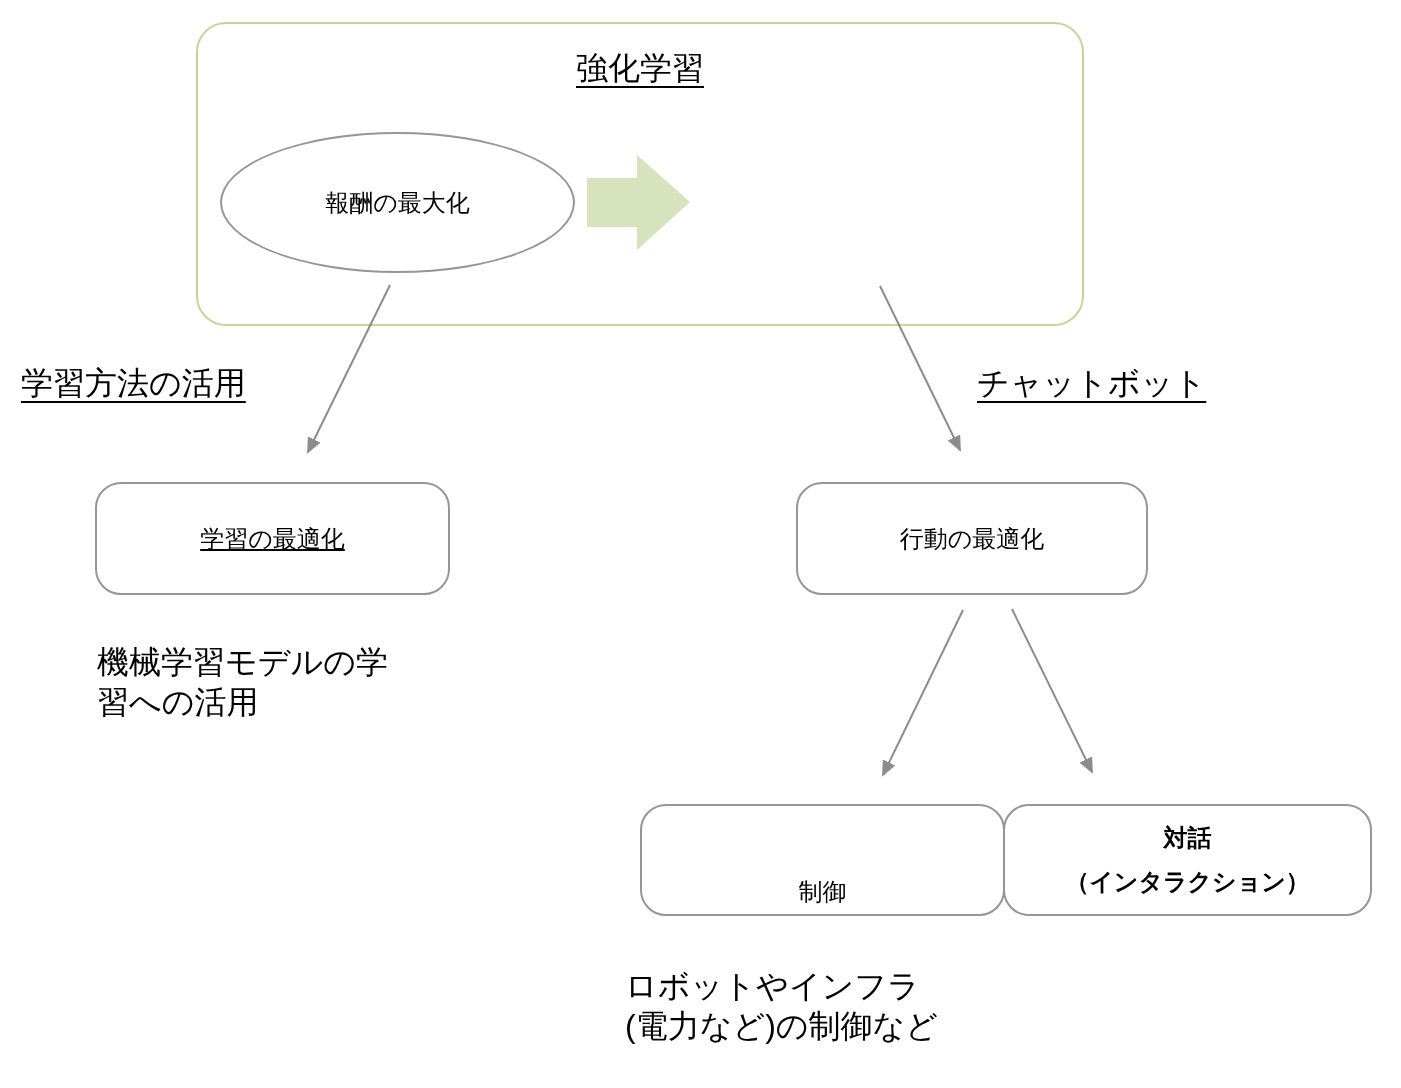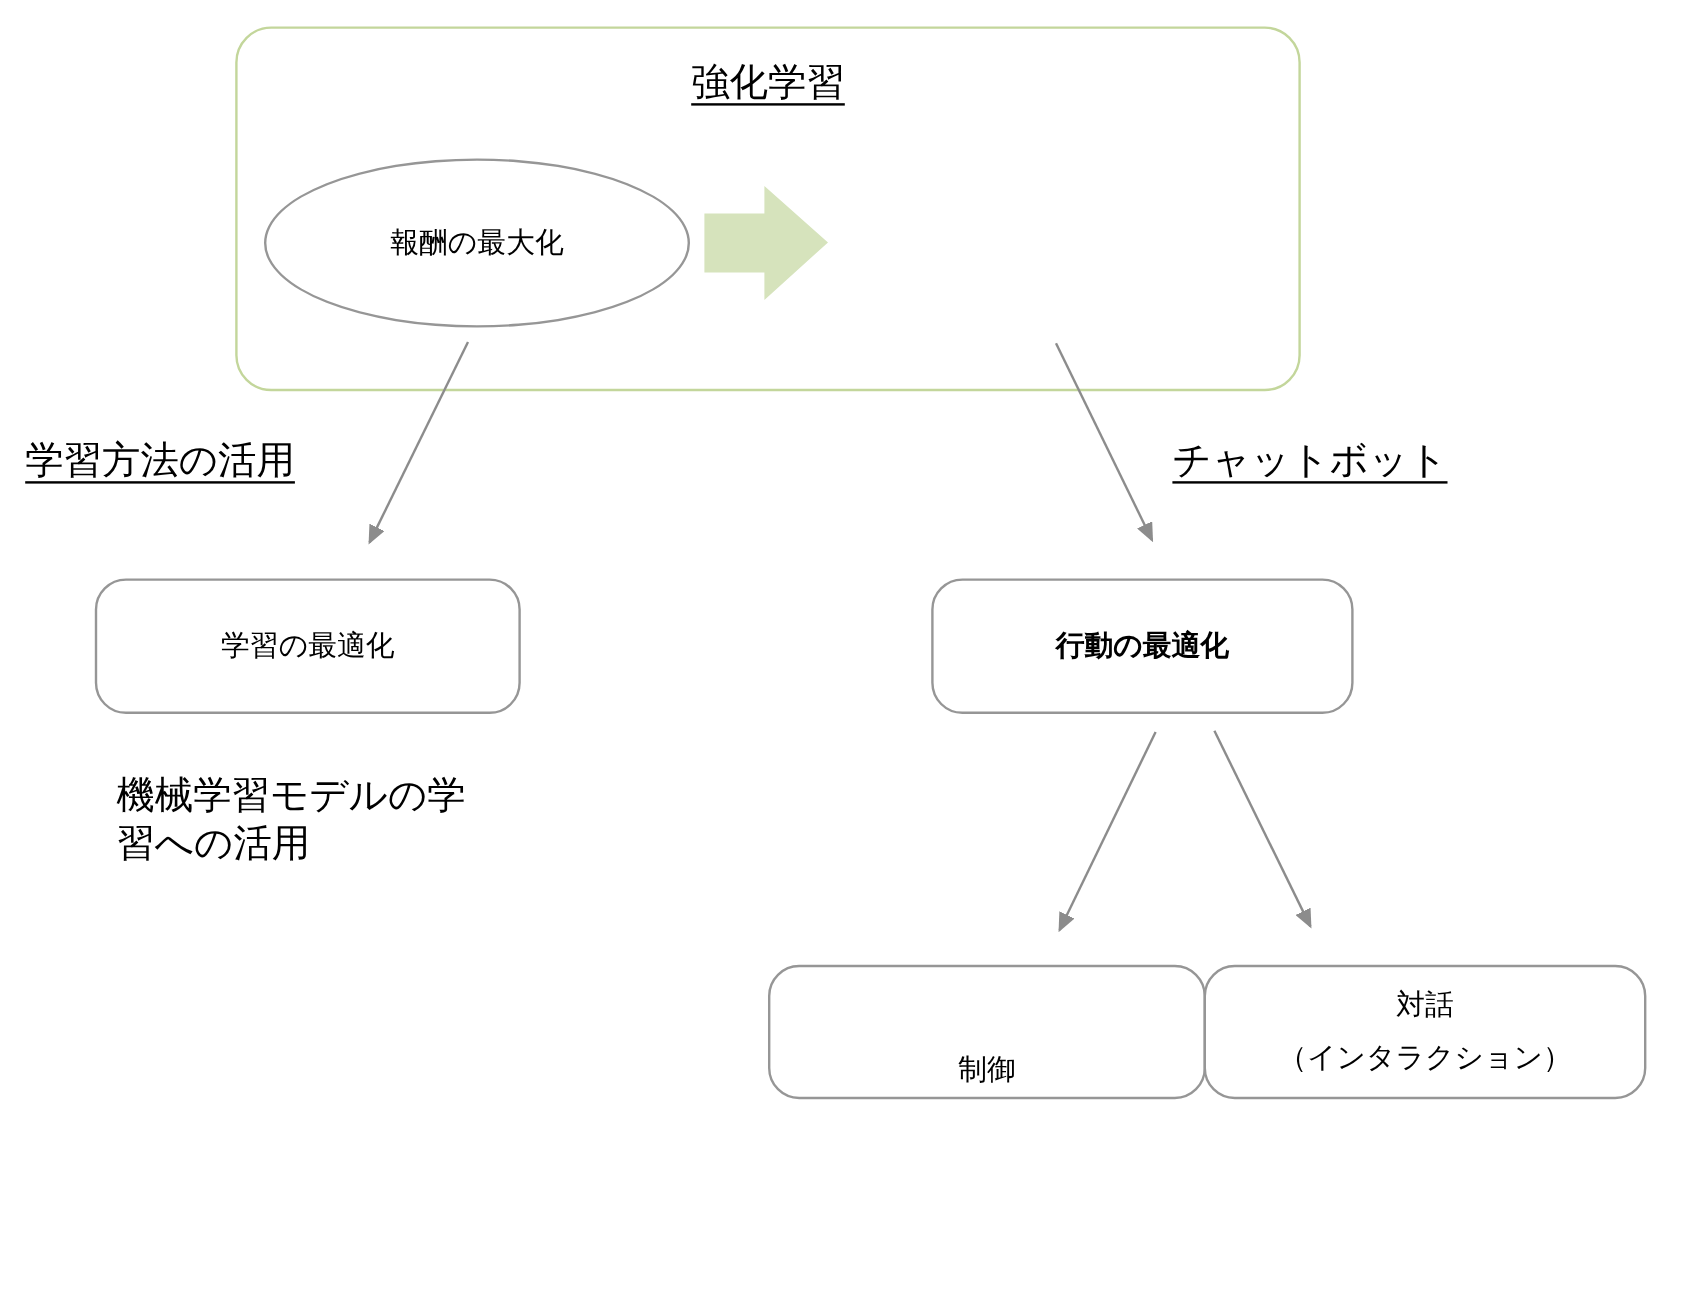--- a/index.html
+++ b/index.html
@@ -63,39 +63,39 @@
     background: var(--background);
     border: 2px solid var(--shape_border);
   }
   .ellipse {
     left: 220px; top: 132px;
     width: 355px; height: 141px;
     border-radius: 50%;
   }
   .rbox { border-radius: 26px; }
   .box-optimal-action   { left: 697px;  top: 145px; width: 355px; height: 112px; }
-  .box-learning-opt     { left: 79px;   top: 482px; width: 355px; height: 113px; }
-  .box-behavior-opt     { left: 776px;  top: 482px; width: 352px; height: 113px; font-weight: bold; }
+  .box-learning-opt     { left: 95px;   top: 482px; width: 355px; height: 113px; text-decoration: underline; }
+  .box-behavior-opt     { left: 796px;  top: 482px; width: 352px; height: 113px; }
   .box-control          { left: 640px;  top: 804px; width: 365px; height: 112px; align-items: flex-end; }
   .box-dialogue         { left: 1003px; top: 804px; width: 369px; height: 112px; }
   .branch-label {
     position: absolute;
   }
   .branch-left  { left: 21px;  top: 363px; }
   .branch-right { left: 977px; top: 363px; }
   .note {
     position: absolute;
     font-size: 32px;
     line-height: 40px;
     white-space: pre-line;
   }
   .note-learning { left: 97px;   top: 642px; }
   .note-control  { left: 625px;  top: 966px; }
   .note-dialogue { left: 1013px; top: 966px; }
-  .multiline { white-space: pre-line; }
+  .multiline { white-space: pre-line; font-weight: bold; }
 </style>
 </head>
 <body>
 
 <div class="canvas">
 
   <div class="frame"></div>
   <div class="frame-title-row">
     <span class="underlined">強化学習</span>
   </div>
@@ -139,14 +139,16 @@
 
   <div class="branch-label branch-left">
     <span class="underlined">学習方法の活用</span>
   </div>
   <div class="branch-label branch-right">
     <span class="underlined">チャットボット</span>
   </div>
 
   <div class="note note-learning">機械学習モデルの学
 習への活用</div>
+  <div class="note note-control">ロボットやインフラ
+(電力など)の制御など</div>
 
 </div>
 
 </body></html>

